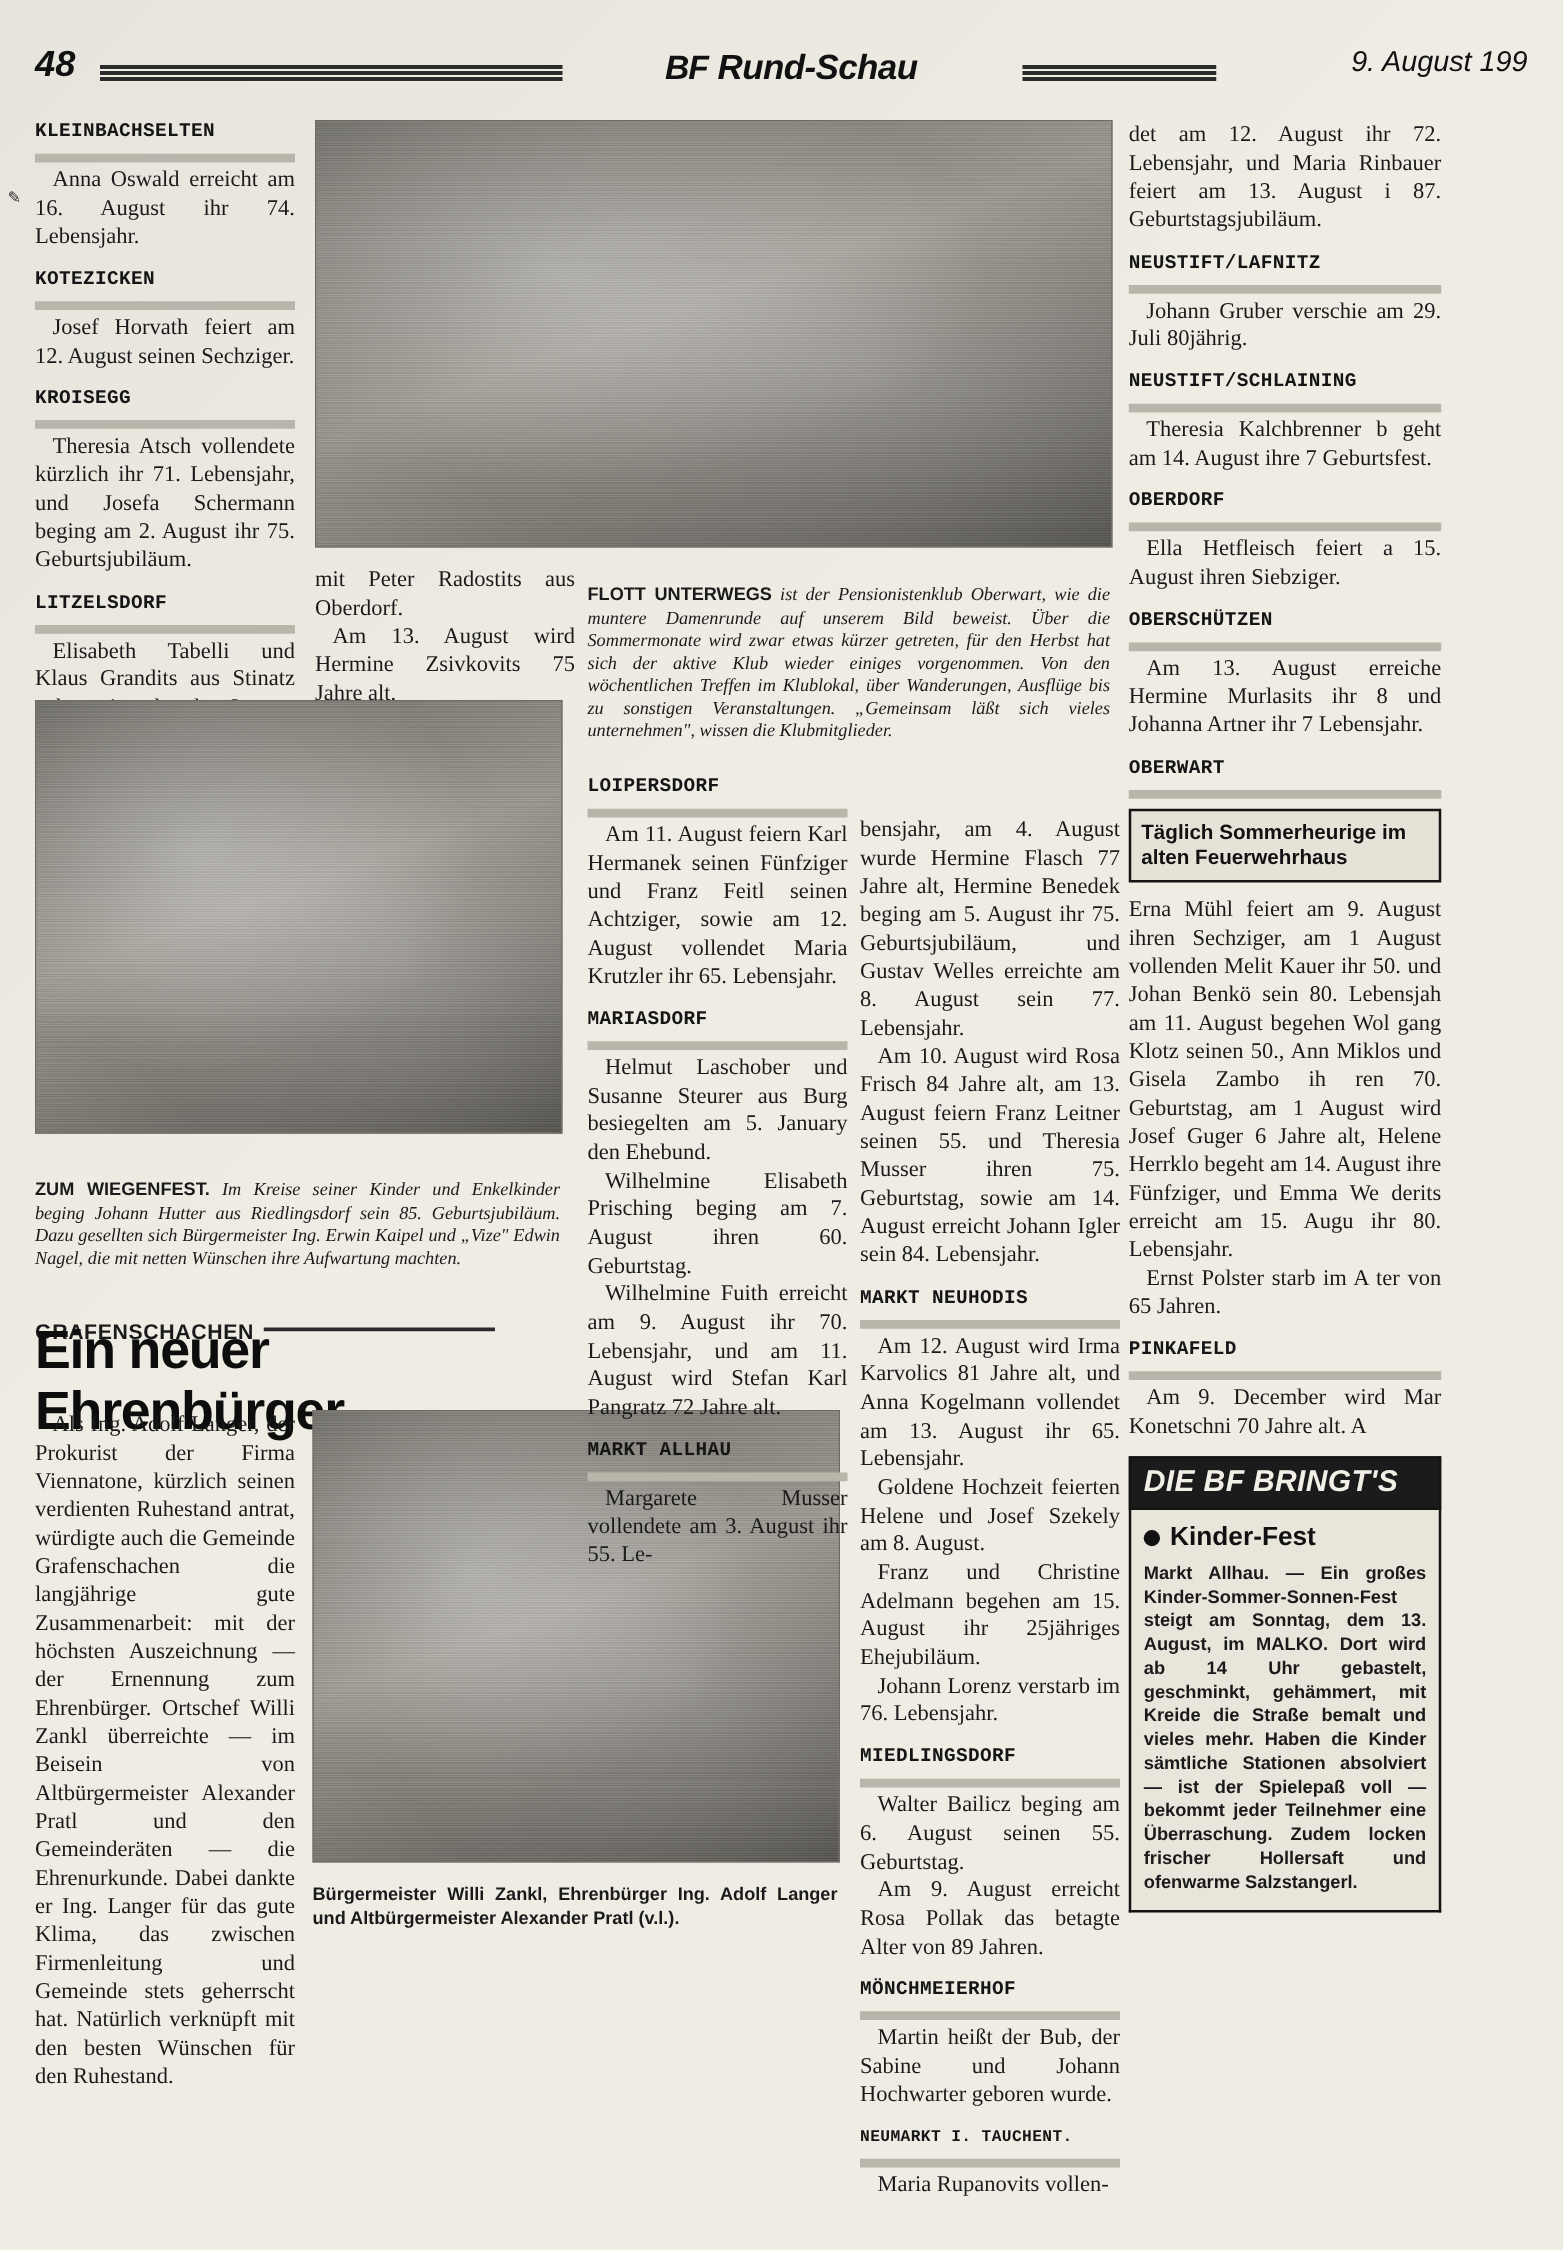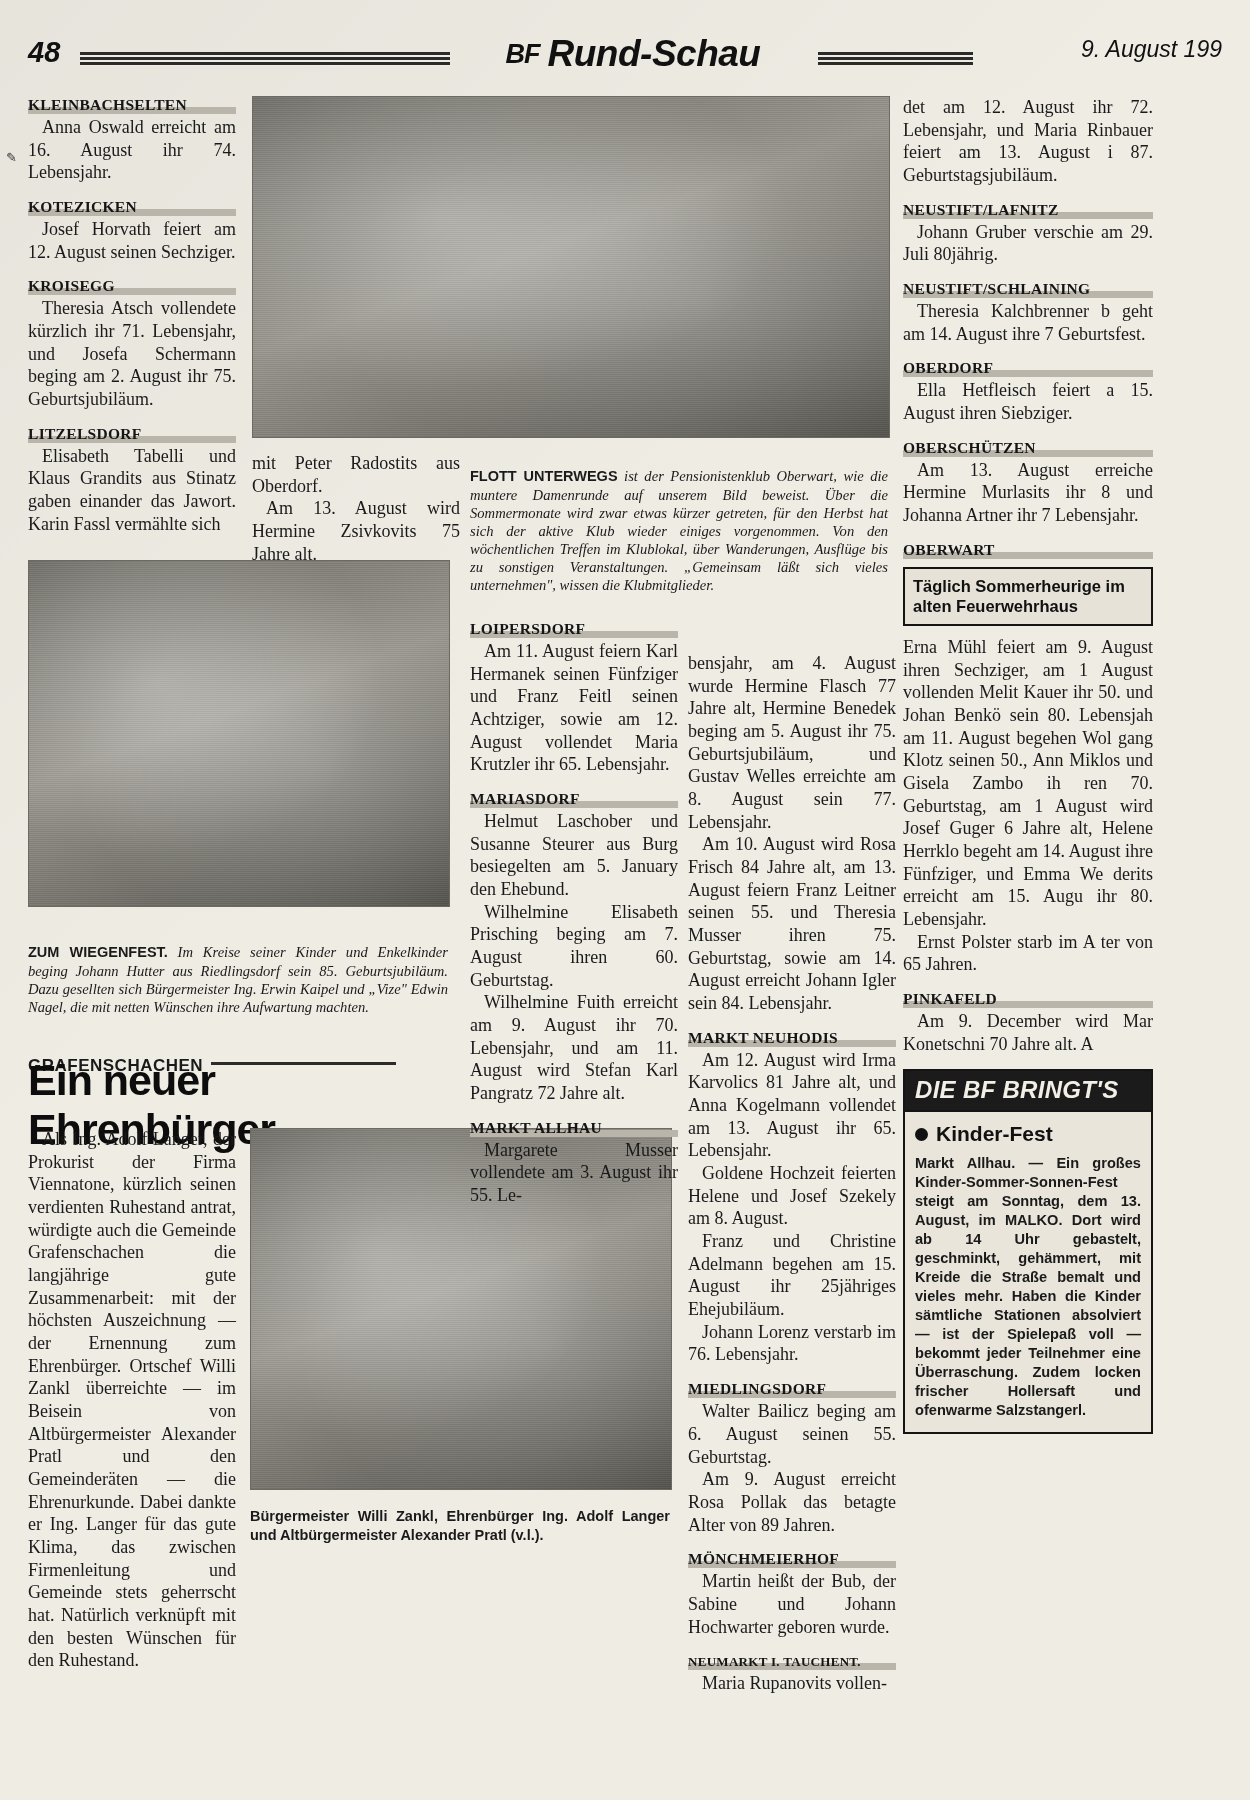--- a/index.html
+++ b/index.html
@@ -38,44 +38,44 @@
     position:absolute;left:420px;top:4px;width:370px;height:44px;
     display:flex;align-items:center;justify-content:center;gap:8px;
   }
   .logo .bf{
     font-family:"Liberation Sans", sans-serif;
     font-weight:bold;font-style:italic;font-size:27px;color:#111;
     letter-spacing:-1px;
   }
   .logo .title{
     font-family:"Liberation Sans", sans-serif;
-    font-weight:bold;font-style:italic;font-size:37px;color:#111;
+    font-weight:bold;font-style:italic;font-size:28px;color:#111;
     letter-spacing:-0.5px;
     text-align:center;
   }
   .dateline{
     position:absolute;right:0;top:8px;
     font-family:"Liberation Sans", sans-serif;
     font-style:italic;font-size:23px;color:#111;
   }
   
   .col{position:absolute;top:96px;}
   .col1{left:28px;width:208px;}
   .col2{left:252px;width:208px;}
   .col3{left:470px;width:208px;}
   .col4{left:688px;width:208px;}
   .col5{left:903px;width:250px;}
 
   .secthead{
-    font-family:Liberation Serif, serif;
+    font-family:Liberation Mono, monospace;
     font-weight:bold;font-size:15.5px;color:#151515;
     letter-spacing:0.3px;
     margin:14px 0 2px 0;
     position:relative;
-    padding-bottom:0;
+    padding-bottom:16px;
     text-transform:uppercase;
   }
   .secthead:first-child{margin-top:0;}
   .secthead span.t{position:relative;z-index:2;background:transparent;padding-right:5px;}
   .secthead .bar{
     position:absolute;left:0;right:0;bottom:0;height:7px;
     background:#b9b5aa;
     z-index:1;
   }
   .secthead.capsmall span.t{font-size:13px;}

